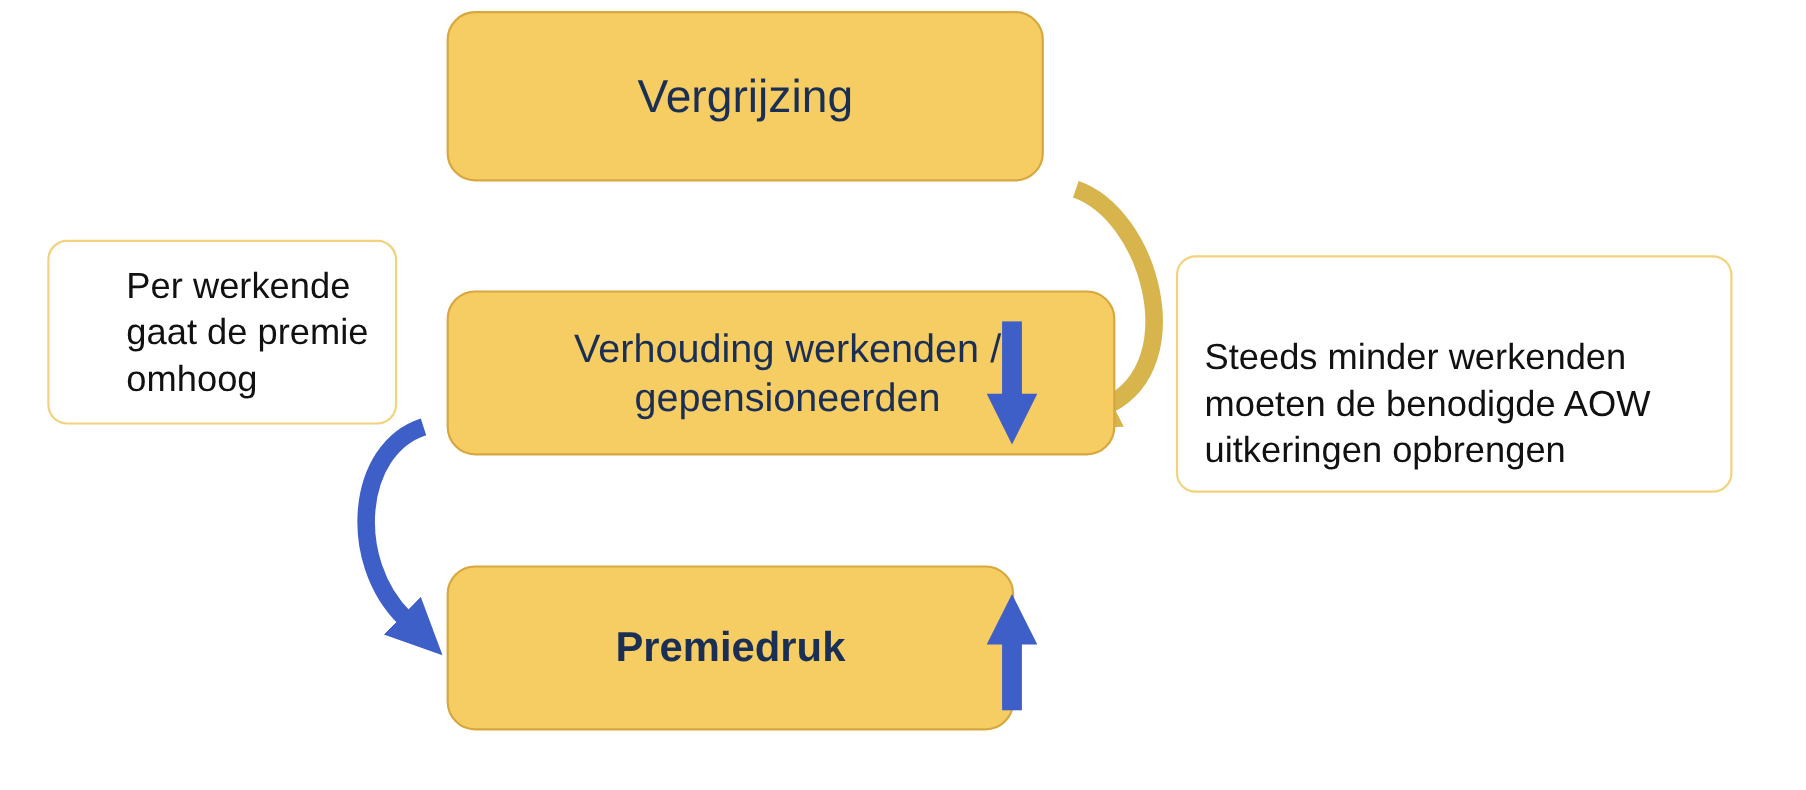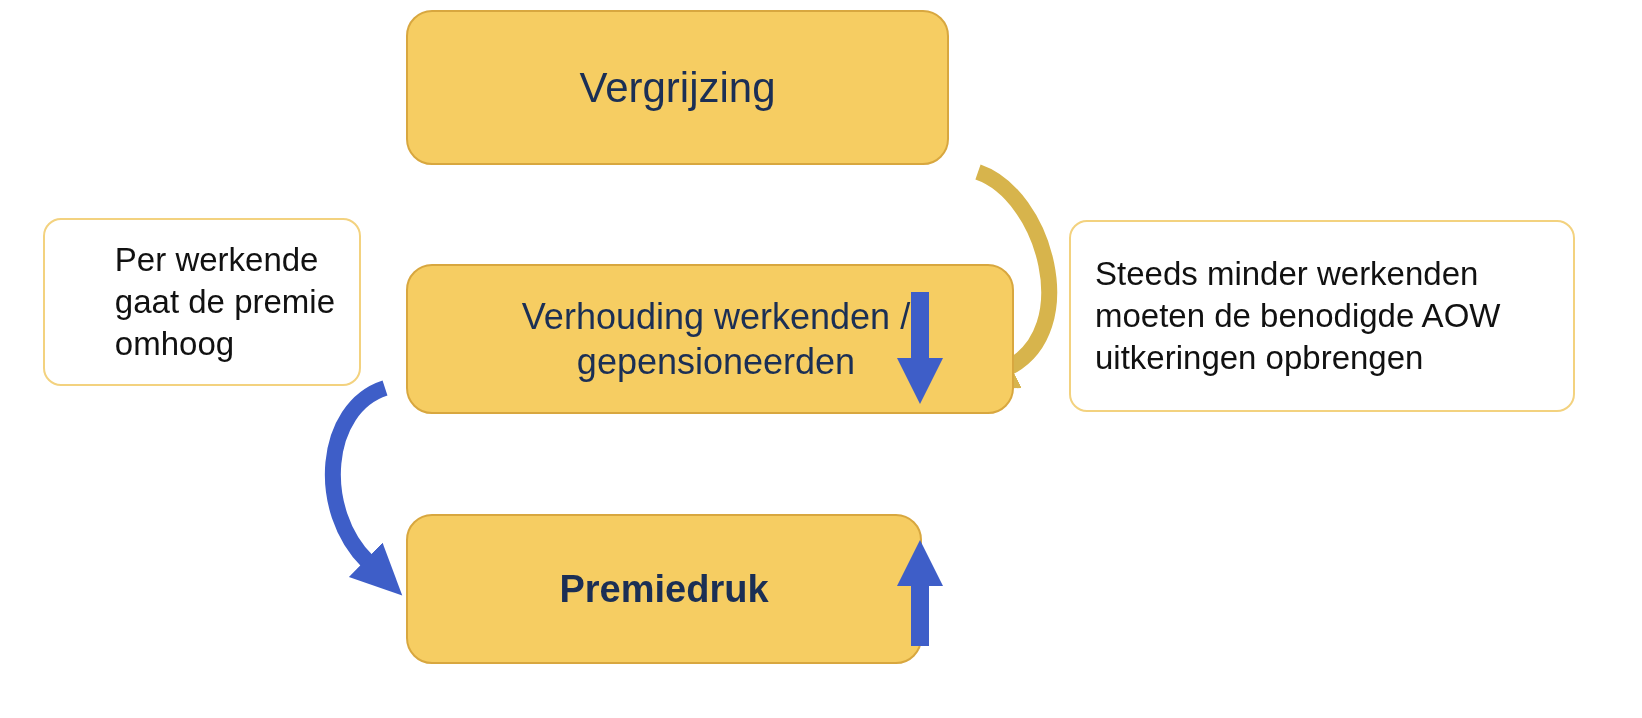--- a/index.html
+++ b/index.html
@@ -44,21 +44,21 @@
     border-radius: 18px;
     box-sizing: border-box;
     display: flex;
     align-items: center;
     color: var(--note-text, #111111);
     font-size: 33px;
     line-height: 1.28;
     padding: 16px 24px;
   }
   .note-left  { left: 10px;  top: 218px; width: 318px; height: 168px; justify-content: flex-end; }
-  .note-right { left: 1036px; top: 220px; width: 506px; height: 192px; }
+  .note-right { left: 1036px; top: 232px; width: 506px; height: 216px; align-items: flex-end; }
   .pre { white-space: pre-line; }
   .block-arrow {
     position: absolute;
     display: block;
   }
   .down-arrow { left: 489px; top: 26px; }
   .up-arrow   { left: 489px; top: 24px; }
 </style>
 </head>
 <body>

